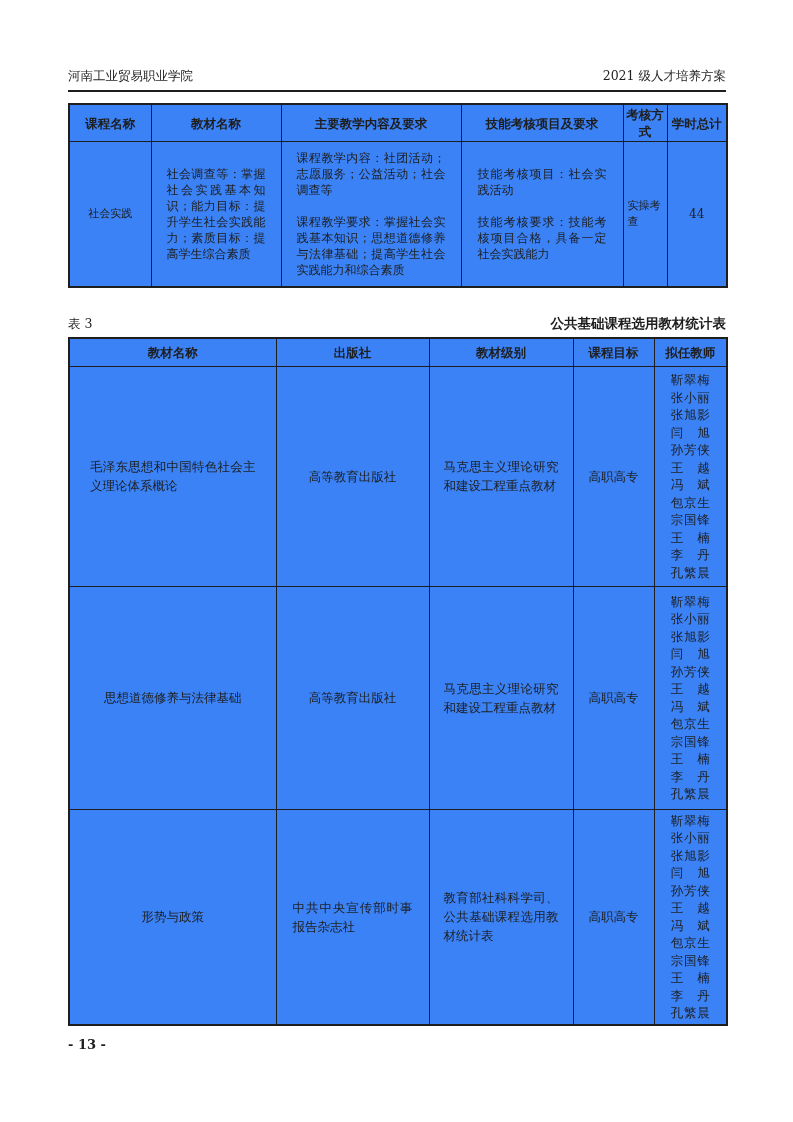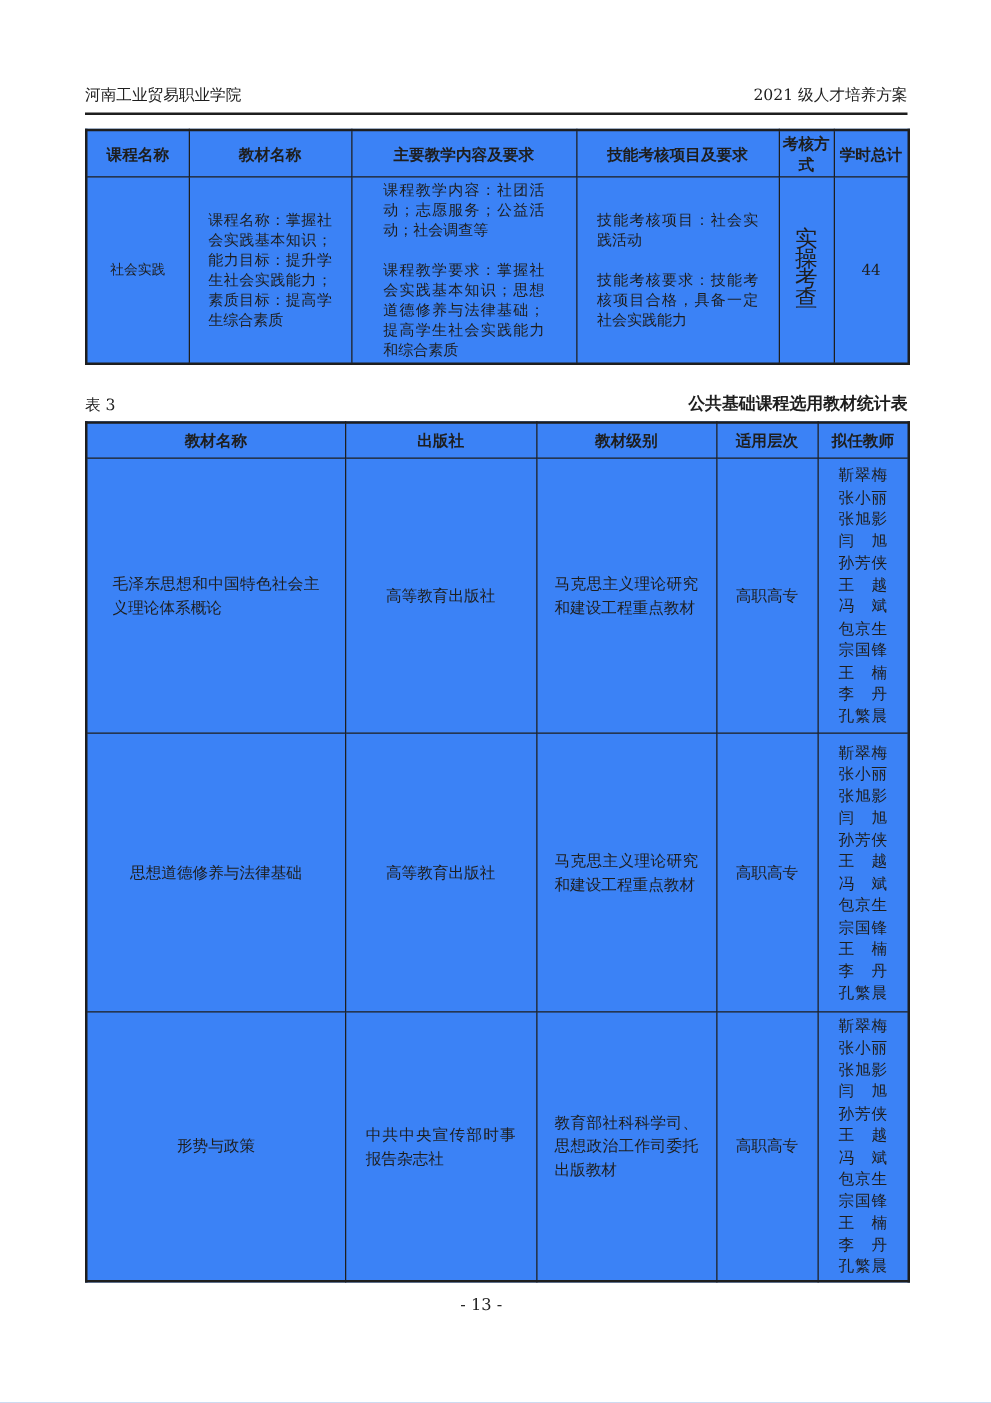--- a/index.html
+++ b/index.html
@@ -51,23 +51,23 @@
   p { margin: 0; }
   .p-gap { margin-top: 16px; }
 
   
   .t1 { top: 103px; }
   .t1 .row-head { height: 37px; }
   .t1 .row-body { height: 145px; }
   .t1 td { font-size: 12px; line-height: 16px; }
   .t1 .c-name   { text-align: center; font-size: 11px; }
   .t1 .c-obj    { text-align: justify; text-justify: inter-ideograph; padding: 0 15px; }
-  .t1 .c-content{ text-align: justify; text-justify: inter-ideograph; padding: 2px 25px; margin-left: 22px; }
+  .t1 .c-content{ text-align: justify; text-justify: inter-ideograph; padding: 2px 15px; margin-left: 22px; }
   .t1 .c-assess { text-align: justify; text-justify: inter-ideograph; padding: 0 16px; }
-  .t1 .c-method { text-align: center; font-size: 18px; padding: 0 4px; }
+  .t1 .c-method { text-align: left; font-size: 11px; padding: 0 4px; }
   .t1 .c-hours  { text-align: center; font-size: 12px; }
 
   
   .caption {
     position: absolute;
     top: 314px; left: 68px;
     width: 658px;
     text-align: right;
     font-size: 13.5px;
     font-weight: bold;
@@ -104,24 +104,25 @@
     text-align: justify;
     text-align-last: justify;
     white-space: nowrap;
   }
 
   
   .page-number {
     position: absolute;
     top: 1037px; left: 68px;
     width: 658px;
-    text-align: center;
+    text-align: left;
     padding-right: 24px;
     font-size: 13px;
     font-family: "DejaVu Serif", "Liberation Serif", serif;
+    font-weight: bold;
   }
 </style>
 </head>
 <body>
 
 <div class="page">
 
   <div class="doc-header">
     <span>河南工业贸易职业学院</span>
     <span>2021 级人才培养方案</span>
@@ -140,21 +141,21 @@
         <tr class="row-head">
       <th>课程名称</th>
       <th>教材名称</th>
       <th>主要教学内容及要求</th>
       <th>技能考核项目及要求</th>
       <th>考核方式</th>
       <th>学时总计</th>
     </tr>
     <tr class="row-body">
       <td class="c-name">社会实践</td>
-      <td class="c-obj">课程名称：掌握社会实践基本知识；能力目标：提升学生社会实践能力；素质目标：提高学生综合素质</td>
+      <td class="c-obj">社会调查等：掌握社会实践基本知识；能力目标：提升学生社会实践能力；素质目标：提高学生综合素质</td>
       <td class="c-content">
         <p>课程教学内容：社团活动；志愿服务；公益活动；社会调查等</p>
         <p class="p-gap">课程教学要求：掌握社会实践基本知识；思想道德修养与法律基础；提高学生社会实践能力和综合素质</p>
       </td>
       <td class="c-assess">
         <p>技能考核项目：社会实践活动</p>
         <p class="p-gap">技能考核要求：技能考核项目合格，具备一定社会实践能力</p>
       </td>
       <td class="c-method">实操考查</td>
       <td class="c-hours">44</td>
@@ -173,21 +174,21 @@
         <col style="width:153px">
         <col style="width:144px">
       <col style="width:81px">
         <col style="width:73px">
     </colgroup>
     <tbody>
         <tr class="row-head">
       <th>教材名称</th>
       <th>出版社</th>
       <th>教材级别</th>
-      <th>适用层次</th>
+      <th>课程目标</th>
       <th>拟任教师</th>
     </tr>
     <tr class="row-1">
       <td class="col-name cell-left">毛泽东思想和中国特色社会主义理论体系概论</td>
       <td class="col-pub">高等教育出版社</td>
       <td class="col-level">马克思主义理论研究和建设工程重点教材</td>
       <td>高职高专</td>
       <td class="col-teachers">
             <span class="teacher-name">靳翠梅</span>
             <span class="teacher-name">张小丽</span>
@@ -219,21 +220,21 @@
             <span class="teacher-name">包京生</span>
             <span class="teacher-name">宗国锋</span>
             <span class="teacher-name">王楠</span>
             <span class="teacher-name">李丹</span>
             <span class="teacher-name">孔繁晨</span>
           </td>
     </tr>
     <tr class="row-3">
       <td class="col-name">形势与政策</td>
       <td class="col-pub cell-left">中共中央宣传部时事报告杂志社</td>
-      <td class="col-level">教育部社科科学司、思想政治工作司委托出版教材</td>
+      <td class="col-level">教育部社科科学司、公共基础课程选用教材统计表</td>
       <td>高职高专</td>
       <td class="col-teachers">
             <span class="teacher-name">靳翠梅</span>
             <span class="teacher-name">张小丽</span>
             <span class="teacher-name">张旭影</span>
             <span class="teacher-name">闫旭</span>
             <span class="teacher-name">孙芳侠</span>
             <span class="teacher-name">王越</span>
             <span class="teacher-name">冯斌</span>
             <span class="teacher-name">包京生</span>

